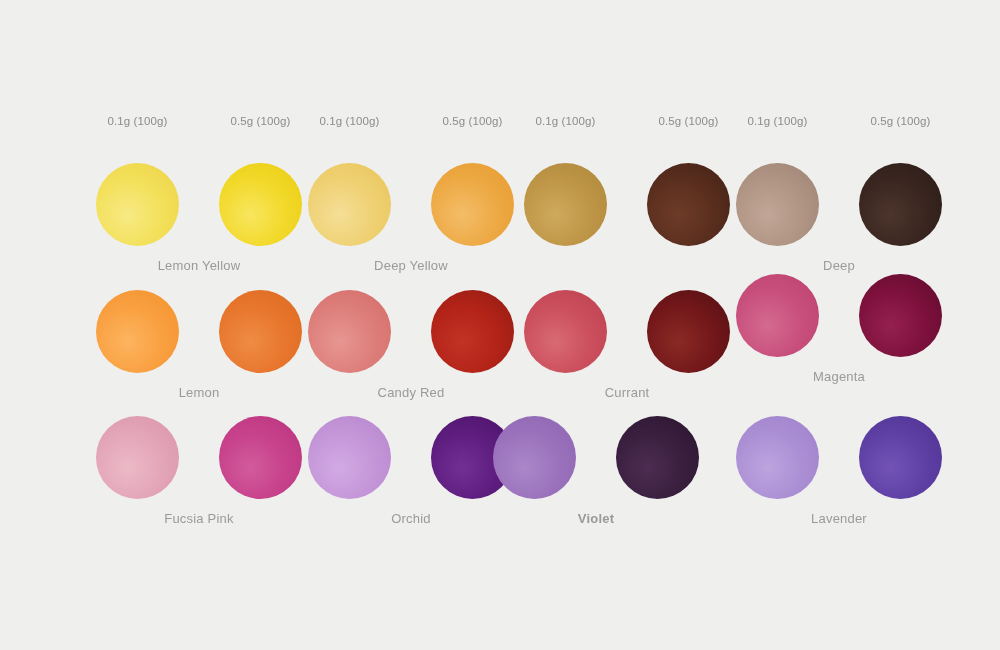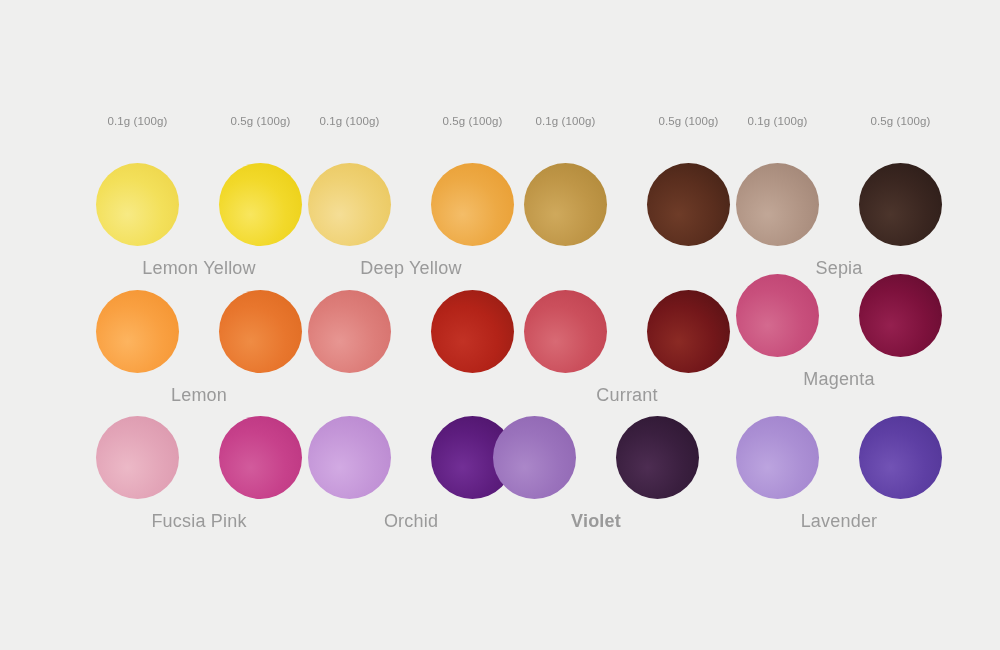--- a/index.html
+++ b/index.html
@@ -61,21 +61,21 @@
   }
   .swatch.left  { left: 0; }
   .swatch.right { left: 123px; }
 
   .family-name {
     position: absolute;
     top: 95px;
     left: 0;
     width: 206px;
     text-align: center;
-    font-size: 18px;
+    font-size: 13px;
     color: #9a9a9a;
     letter-spacing: 0.2px;
     white-space: nowrap;
   }
 </style>
 </head>
 <body>
 
 <div id="chart">
 
@@ -109,34 +109,35 @@
         <div class="pair">
           <div class="swatch left" title="Brown — 0.1g (100g)" style="background: radial-gradient(circle at 38% 62%, rgb(207, 169, 92) 0%, rgb(191, 150, 71) 48%, rgb(173, 134, 55) 100%);"></div>
           <div class="swatch right" title="Brown — 0.5g (100g)" style="background: radial-gradient(circle at 38% 62%, rgb(110, 60, 40) 0%, rgb(90, 46, 30) 48%, rgb(63, 32, 21) 100%);"></div>
         </div>
       </div>
       <div class="family" style="left: 736px; top: 163px;">
         <div class="pair">
           <div class="swatch left" title="Sepia — 0.1g (100g)" style="background: radial-gradient(circle at 38% 62%, rgb(193, 167, 151) 0%, rgb(176, 148, 132) 48%, rgb(157, 129, 114) 100%);"></div>
           <div class="swatch right" title="Sepia — 0.5g (100g)" style="background: radial-gradient(circle at 38% 62%, rgb(76, 53, 44) 0%, rgb(58, 38, 32) 48%, rgb(40, 26, 22) 100%);"></div>
         </div>
-        <div class="family-name">Sepia</div>
+        <div class="family-name">Deep</div>
       </div>
       <div class="family" style="left: 96px; top: 290px;">
         <div class="pair">
           <div class="swatch left" title="Orange — 0.1g (100g)" style="background: radial-gradient(circle at 38% 62%, rgb(253, 180, 95) 0%, rgb(249, 160, 65) 48%, rgb(242, 144, 44) 100%);"></div>
           <div class="swatch right" title="Orange — 0.5g (100g)" style="background: radial-gradient(circle at 38% 62%, rgb(239, 140, 68) 0%, rgb(232, 118, 45) 48%, rgb(220, 104, 31) 100%);"></div>
         </div>
         <div class="family-name">Lemon</div>
       </div>
       <div class="family" style="left: 308px; top: 290px;">
         <div class="pair">
           <div class="swatch left" title="Candy Red — 0.1g (100g)" style="background: radial-gradient(circle at 38% 62%, rgb(231, 150, 146) 0%, rgb(221, 126, 122) 48%, rgb(210, 107, 103) 100%);"></div>
           <div class="swatch right" title="Candy Red — 0.5g (100g)" style="background: radial-gradient(circle at 38% 62%, rgb(194, 50, 37) 0%, rgb(179, 35, 24) 48%, rgb(143, 28, 19) 100%);"></div>
         </div>
+        <div class="family-name">Candy Red</div>
       </div>
       <div class="family" style="left: 524px; top: 290px;">
         <div class="pair">
           <div class="swatch left" title="Currant — 0.1g (100g)" style="background: radial-gradient(circle at 38% 62%, rgb(216, 106, 116) 0%, rgb(203, 79, 92) 48%, rgb(188, 63, 77) 100%);"></div>
           <div class="swatch right" title="Currant — 0.5g (100g)" style="background: radial-gradient(circle at 38% 62%, rgb(139, 42, 36) 0%, rgb(115, 23, 26) 48%, rgb(79, 16, 19) 100%);"></div>
         </div>
         <div class="family-name">Currant</div>
       </div>
       <div class="family" style="left: 736px; top: 274px;">
         <div class="pair">

